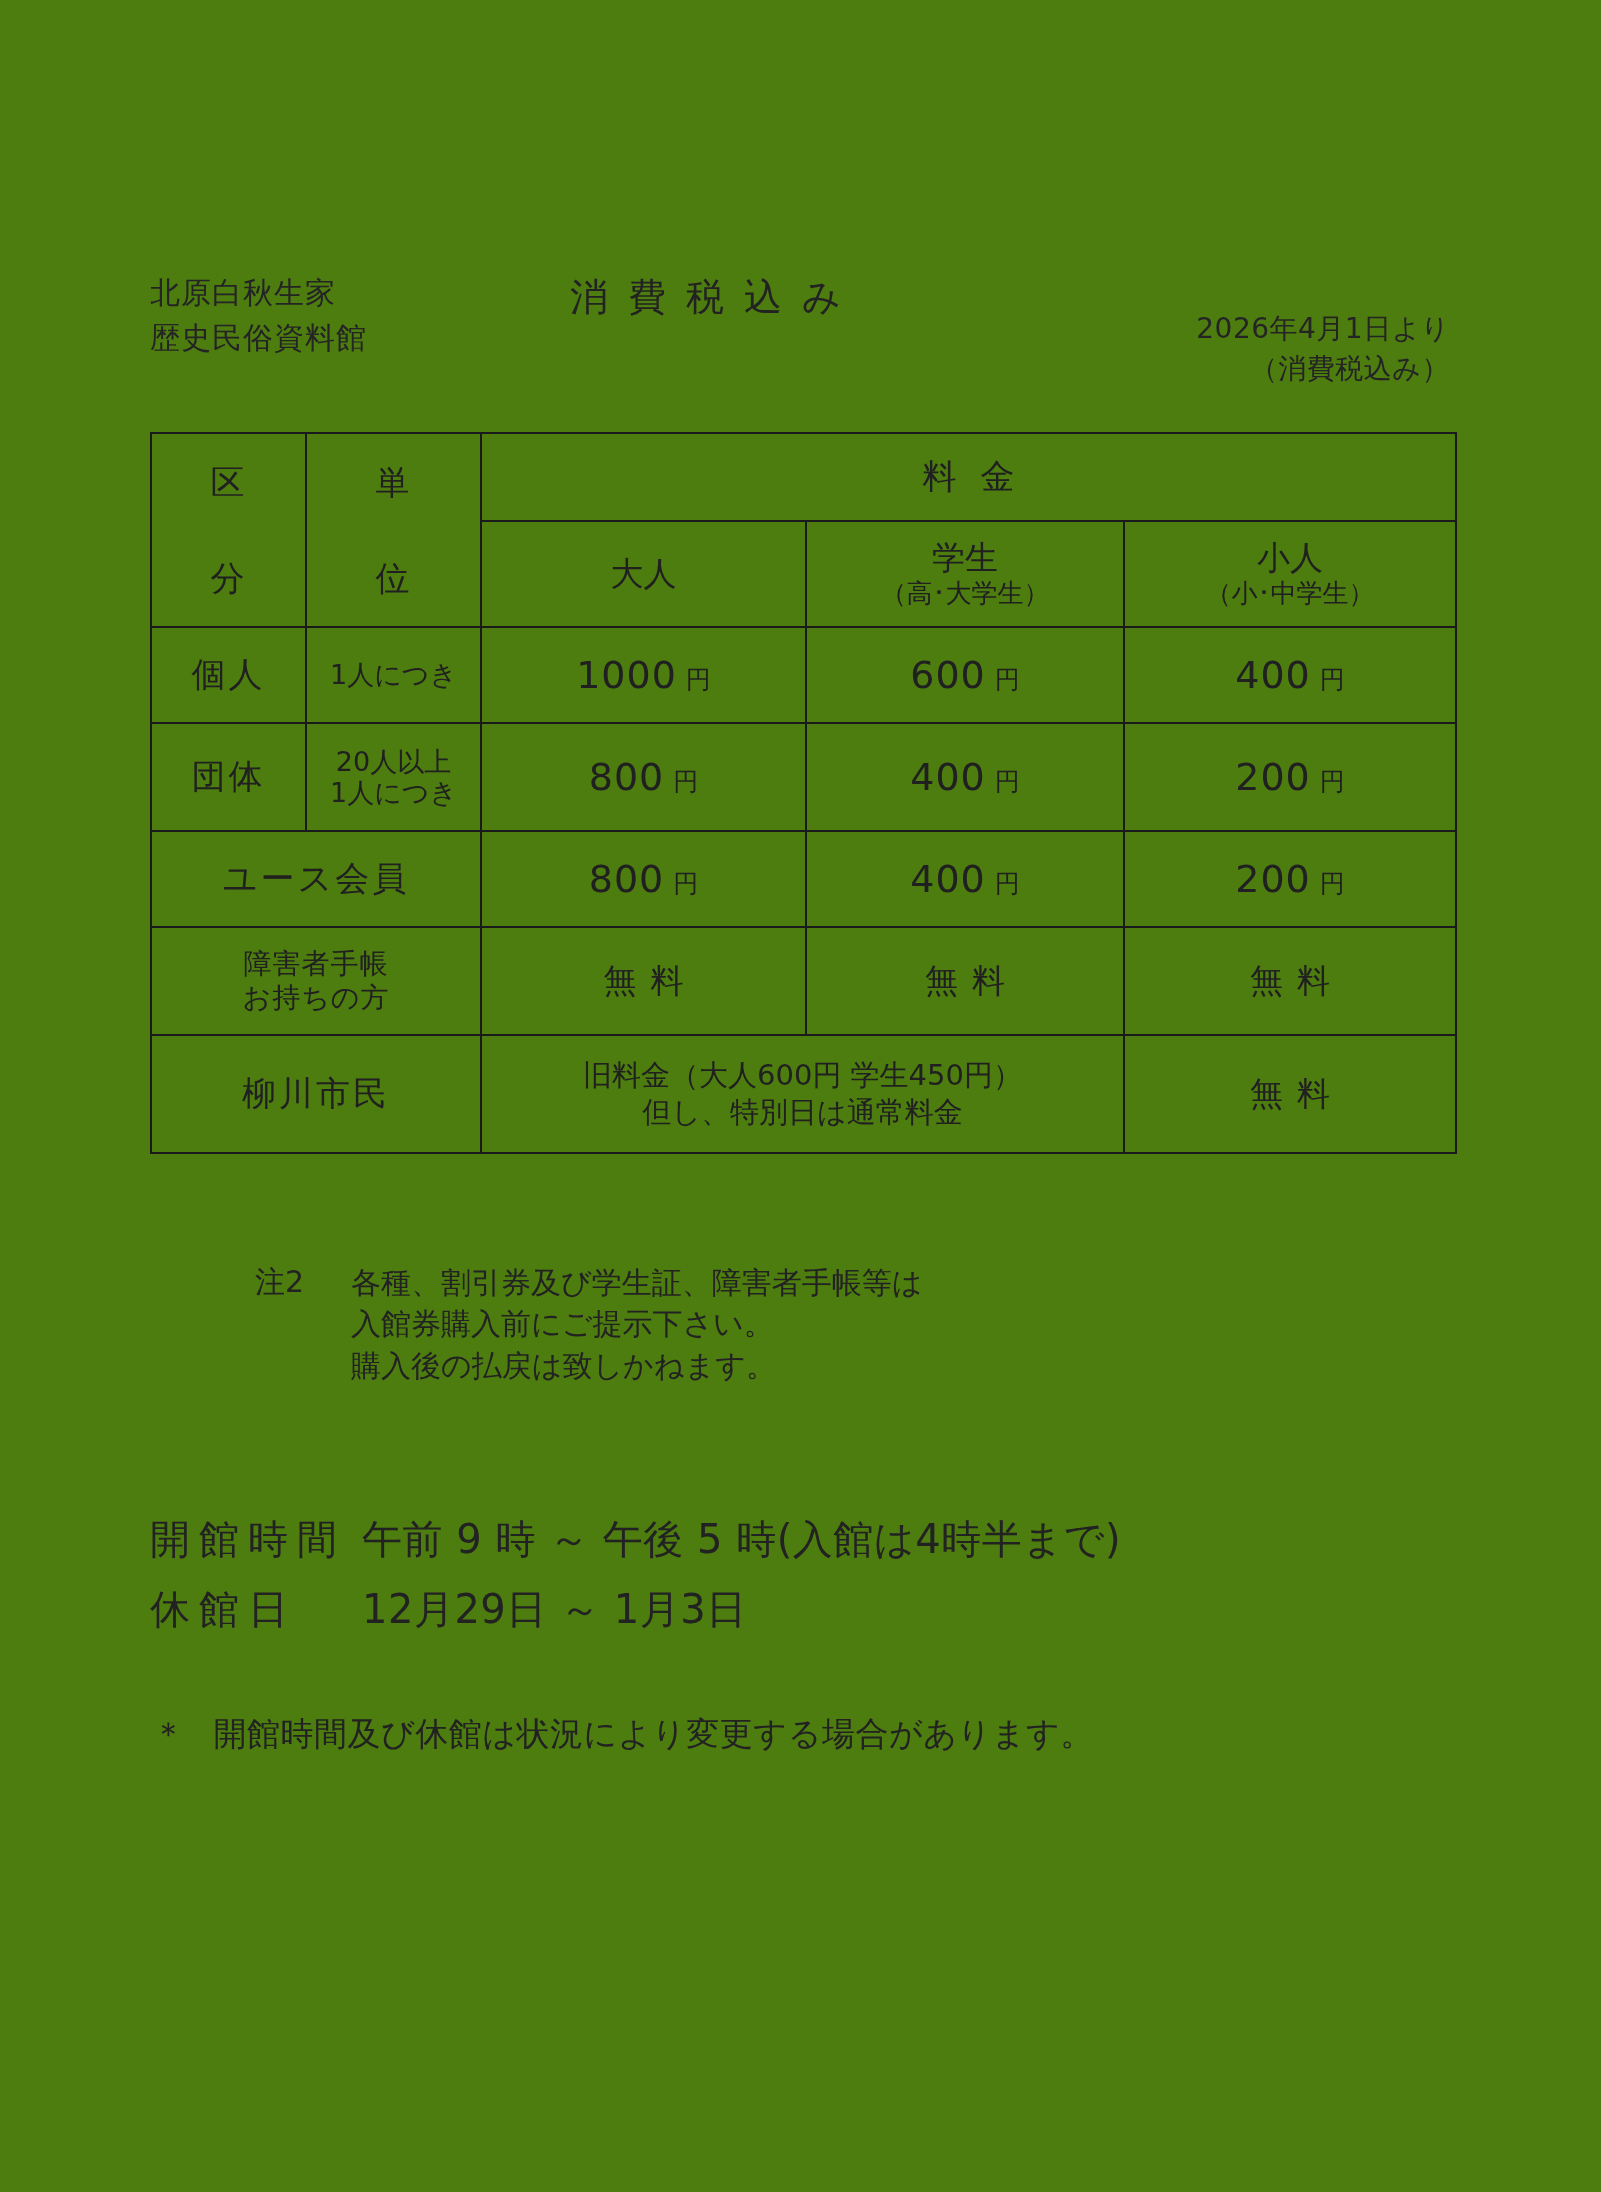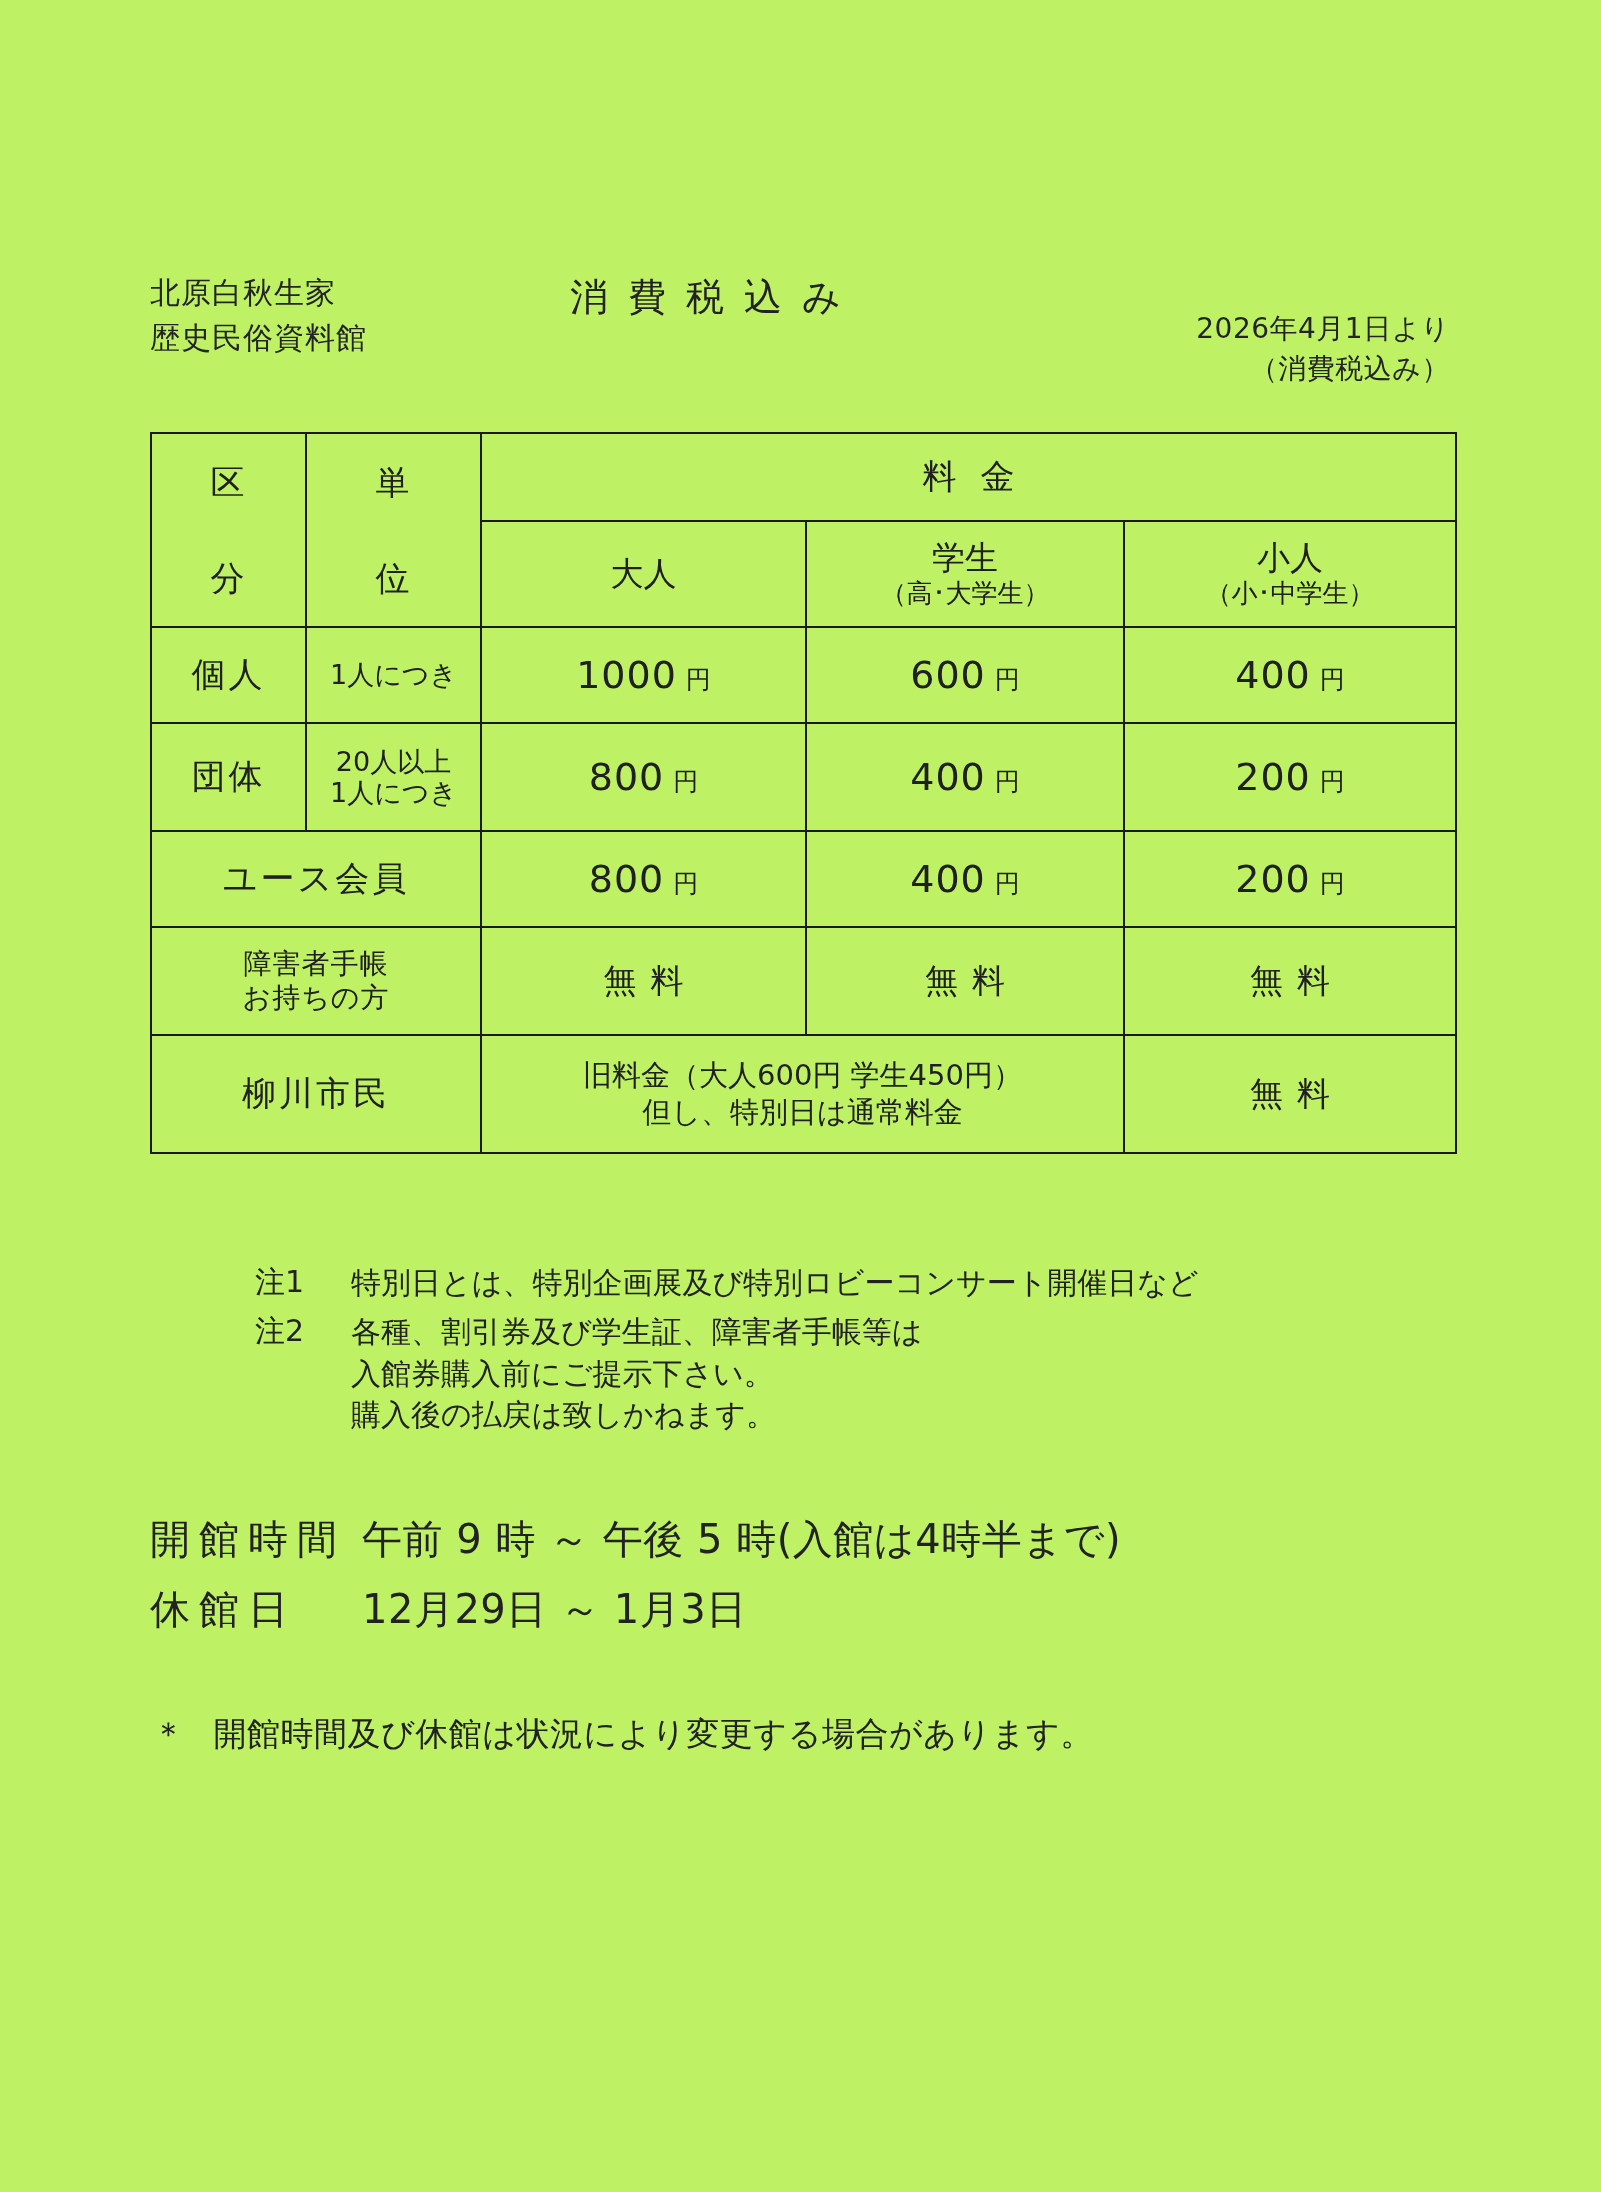--- a/index.html
+++ b/index.html
@@ -13,21 +13,21 @@
     color: #1d1d1d;
     position: relative;
     overflow: hidden;
   }
 
   .page {
     position: absolute;
     left: 0; top: 0;
     width: 1601px;
     height: 2192px;
-    background: #bef264;
+    background: #4d7c0f;
   }
 
   
   .header-zone {
     position: absolute;
     left: 150px;
     top: 270px;
     width: 1310px;
     height: 145px;
   }
@@ -317,26 +317,20 @@
           <span>旧料金（大人600円 学生450円）</span>
           <span>但し、特別日は通常料金</span>
         </td>
         <td class="free">無料</td>
       </tr>
     </tbody>
   </table>
 
   <div class="notes">
     <div class="note-row">
-      <div class="note-tag">注1</div>
-      <div class="note-body">
-        <span>特別日とは、特別企画展及び特別ロビーコンサート開催日など</span>
-      </div>
-    </div>
-    <div class="note-row">
       <div class="note-tag">注2</div>
       <div class="note-body">
         <span>各種、割引券及び学生証、障害者手帳等は</span>
         <span>入館券購入前にご提示下さい。</span>
         <span>購入後の払戻は致しかねます。</span>
       </div>
     </div>
   </div>
 
   <div class="hours">

